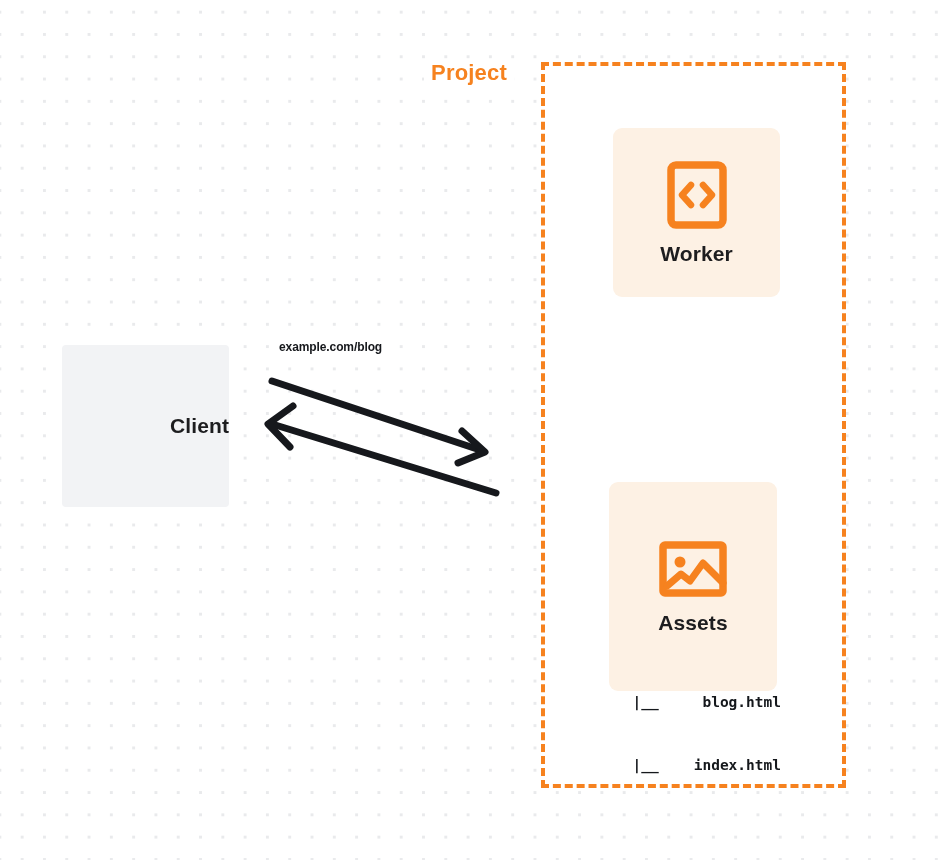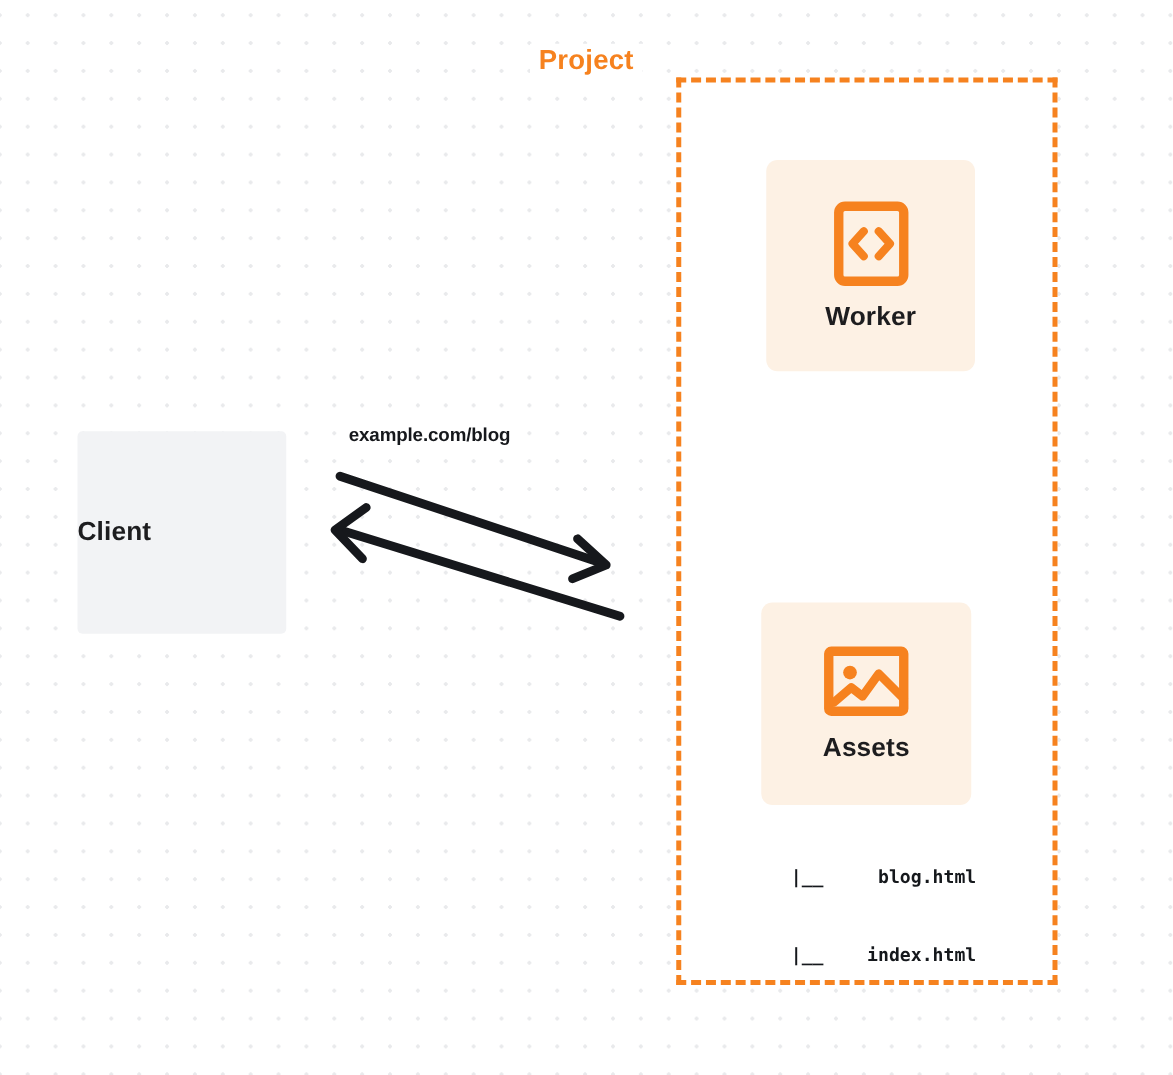--- a/index.html
+++ b/index.html
@@ -28,35 +28,35 @@
   #client-node {
     position: absolute;
     left: 62px;
     top: 345px;
     width: 167px;
     height: 162px;
     background: #f2f3f5;
     border-radius: 4px;
     display: flex;
     align-items: center;
-    justify-content: flex-start;
+    justify-content: flex-end;
   }
   #client-node .node-label {
     font-size: 21px;
     font-weight: 700;
     color: #1d1d1f;
     letter-spacing: 0.1px;
   }
 
   
   #request-label {
     position: absolute;
     left: 279px;
     top: 340px;
-    font-size: 15px;
+    font-size: 12px;
     font-weight: 700;
     color: #16181c;
     letter-spacing: -0.1px;
     white-space: nowrap;
   }
 
   
   #arrow-layer {
     position: absolute;
     left: 0;
@@ -73,21 +73,21 @@
     top: 62px;
     width: 305px;
     height: 726px;
     box-sizing: border-box;
     border: 4px dashed #f6821f;
     background: #ffffff;
   }
   #project-title {
     position: absolute;
     left: 50%;
-    top: 48px;
+    top: 73px;
     transform: translate(-50%, -50%);
     background: #ffffff;
     padding: 0 7px;
     font-size: 22px;
     font-weight: 700;
     color: #f6821f;
     letter-spacing: 0.2px;
     white-space: nowrap;
   }
 
@@ -105,21 +105,21 @@
     left: 613px;
     top: 128px;
     width: 167px;
     height: 169px;
     text-align: center;
   }
   #assets-card {
     left: 609px;
     top: 482px;
     width: 168px;
-    height: 162px;
+    height: 209px;
   }
   .service-card .card-icon {
     line-height: 0;
     margin-bottom: 12px;
   }
   .service-card .card-label {
     font-size: 21px;
     font-weight: 700;
     color: #1d1d1f;
     letter-spacing: 0.1px;

